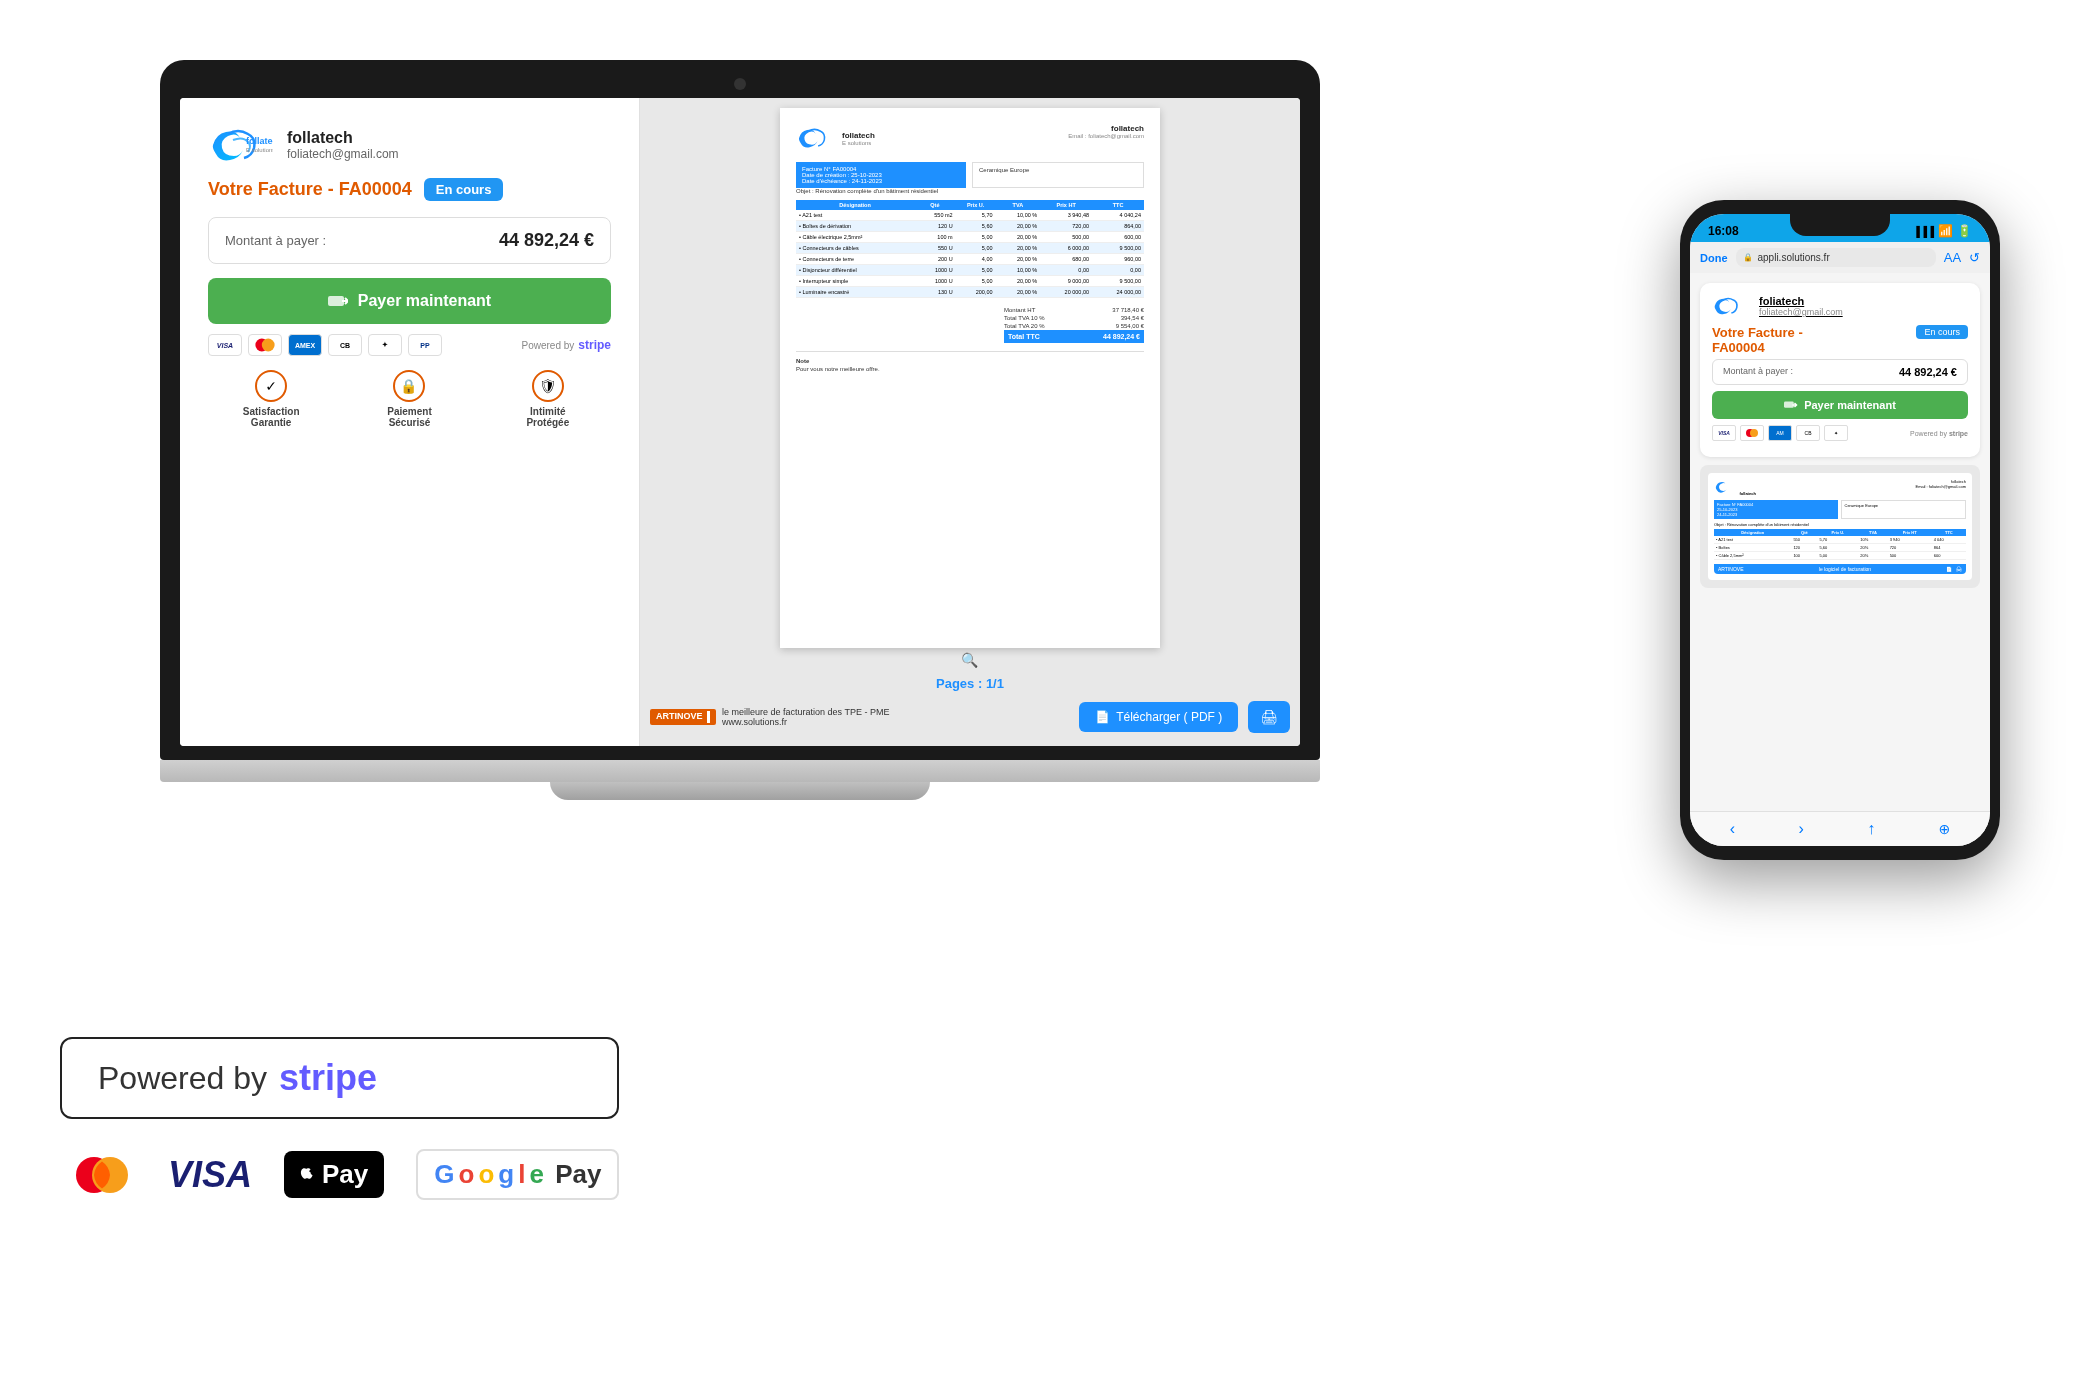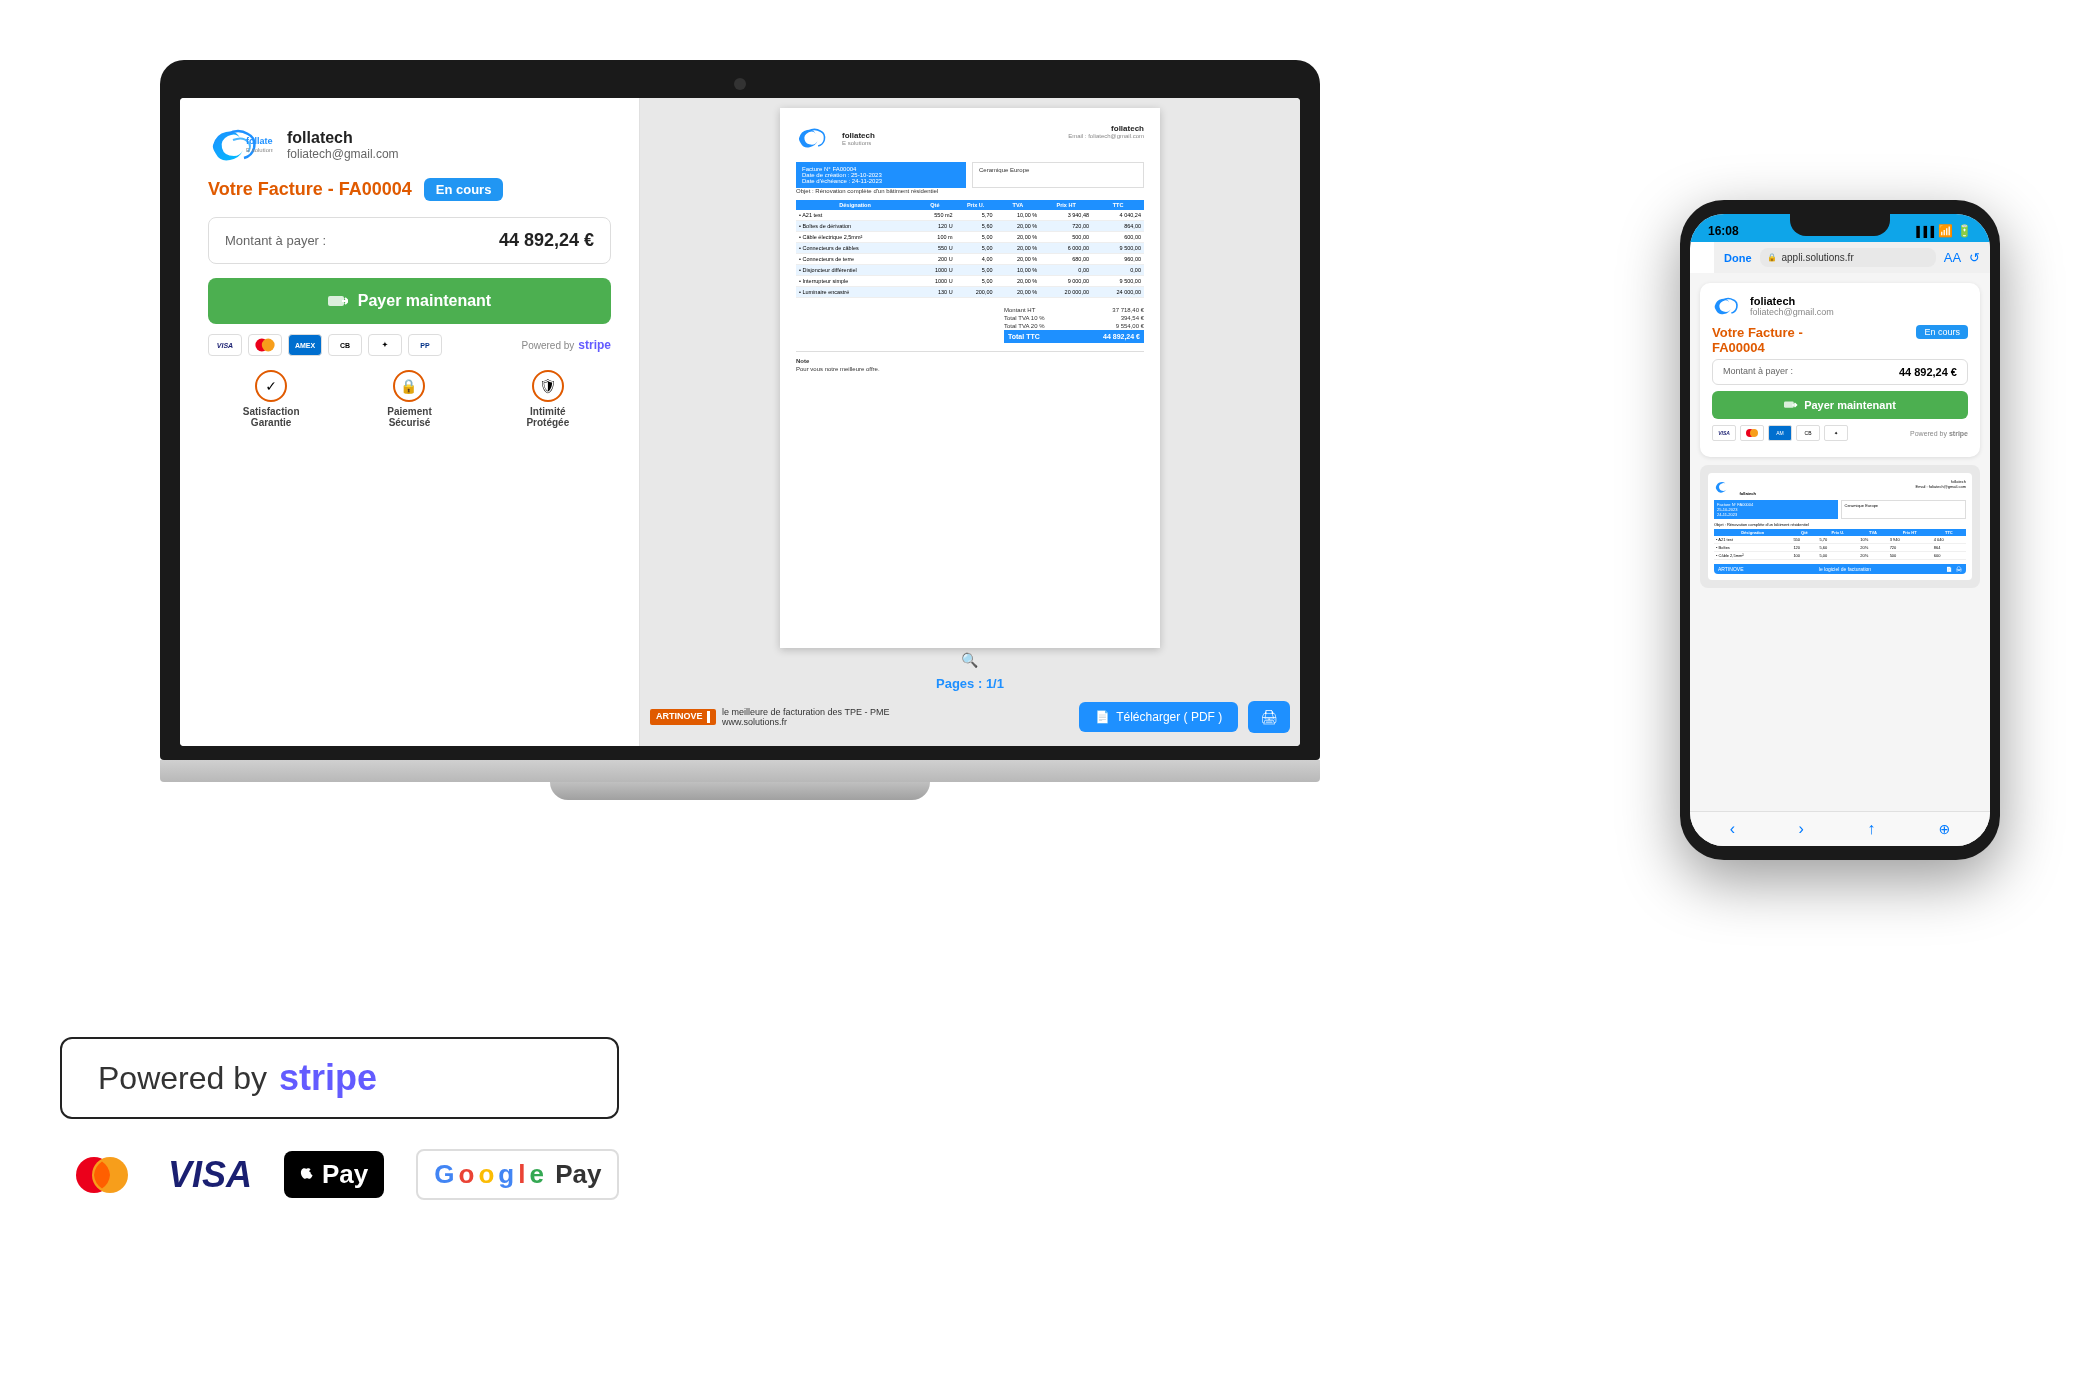--- a/index.html
+++ b/index.html
@@ -481,21 +481,20 @@
       font-size: 12px;
       font-weight: 700;
     }
     .phone-browser-bar {
       background: #f0f0f0;
       display: flex;
       align-items: center;
       padding: 6px 10px;
       gap: 8px;
       font-size: 10px;
-      margin-left: 24px;
     }
     .phone-done-btn {
       color: #007aff;
       font-size: 11px;
       font-weight: 600;
     }
     .phone-url-bar {
       flex: 1;
       background: #e8e8e8;
       border-radius: 8px;
@@ -519,22 +518,23 @@
     .phone-invoice-card {
       background: #fff;
       border-radius: 10px;
       padding: 12px;
       margin-bottom: 8px;
       box-shadow: 0 1px 4px rgba(0,0,0,0.1);
     }
     .phone-inv-header {
       display: flex;
       align-items: center;
-      gap: 3px;
+      gap: 12px;
       margin-bottom: 8px;
+      text-decoration: underline;
     }
     .phone-company h4 {
       font-size: 11px;
       font-weight: 700;
     }
     .phone-company p {
       font-size: 9px;
       color: #888;
     }
     .phone-inv-title {

